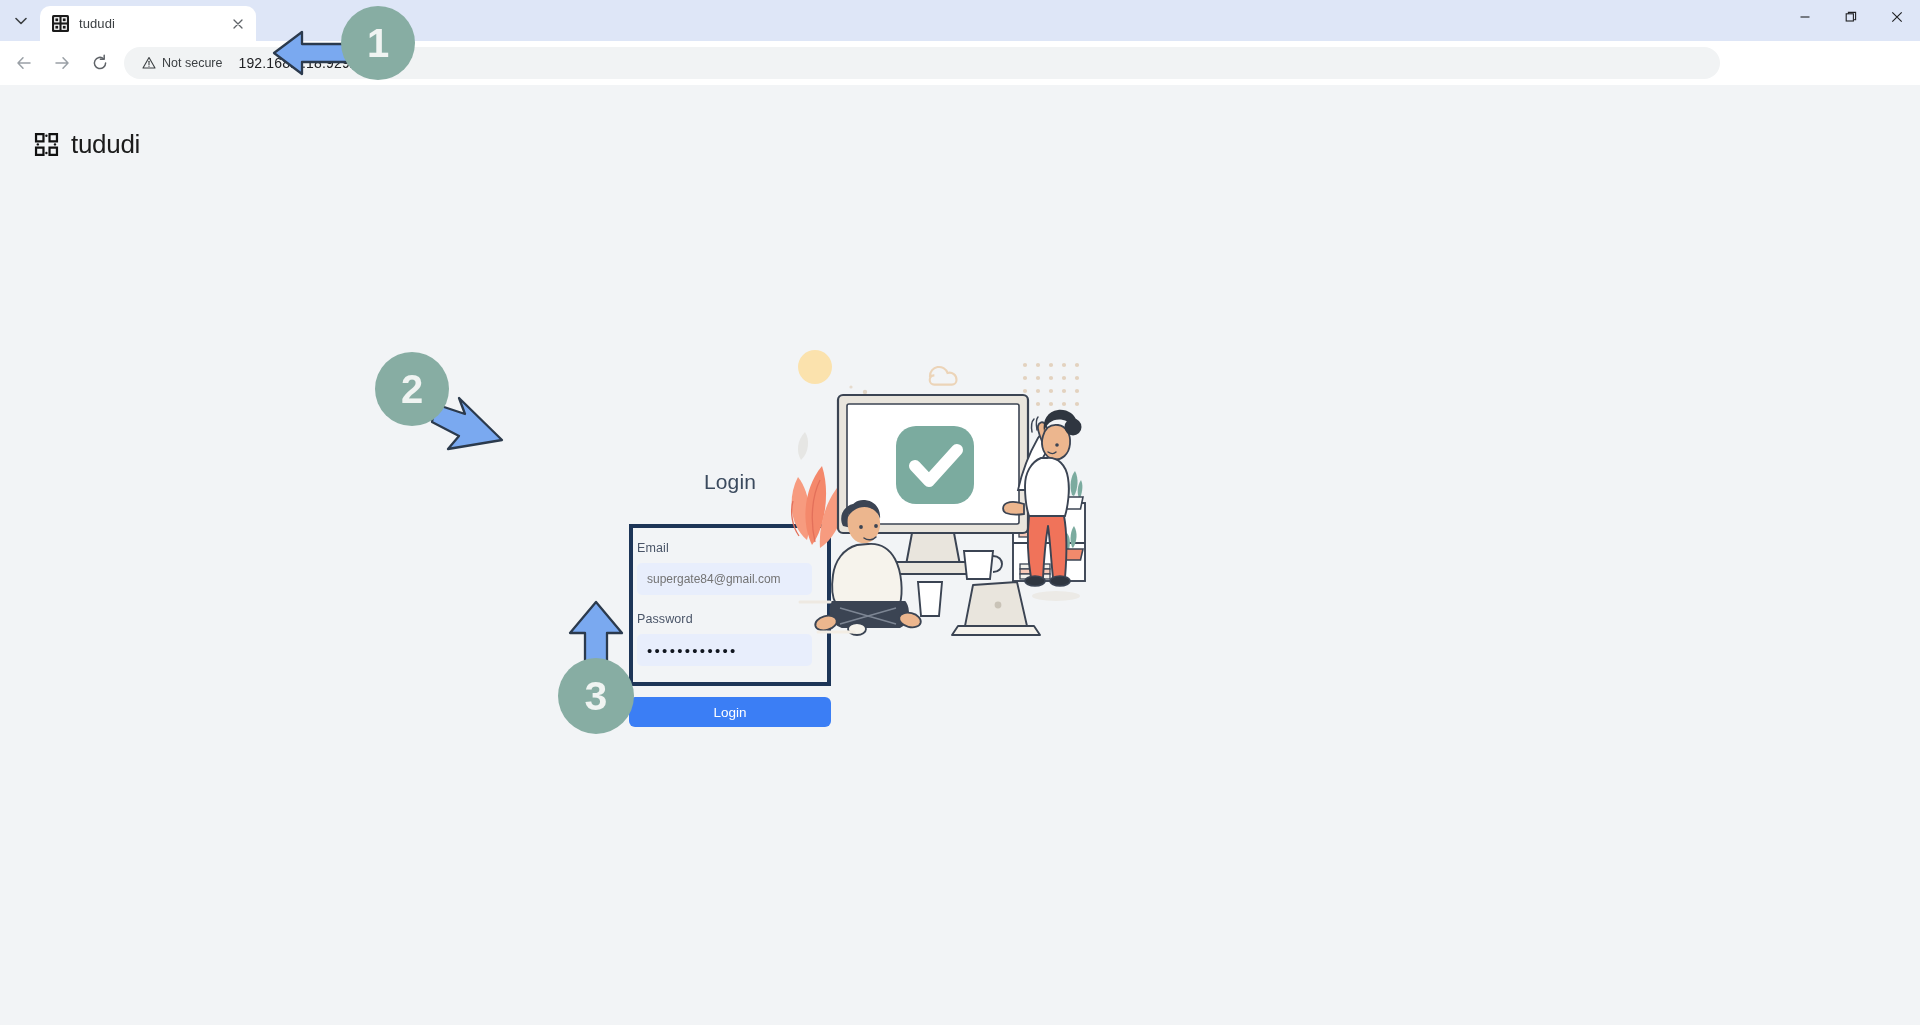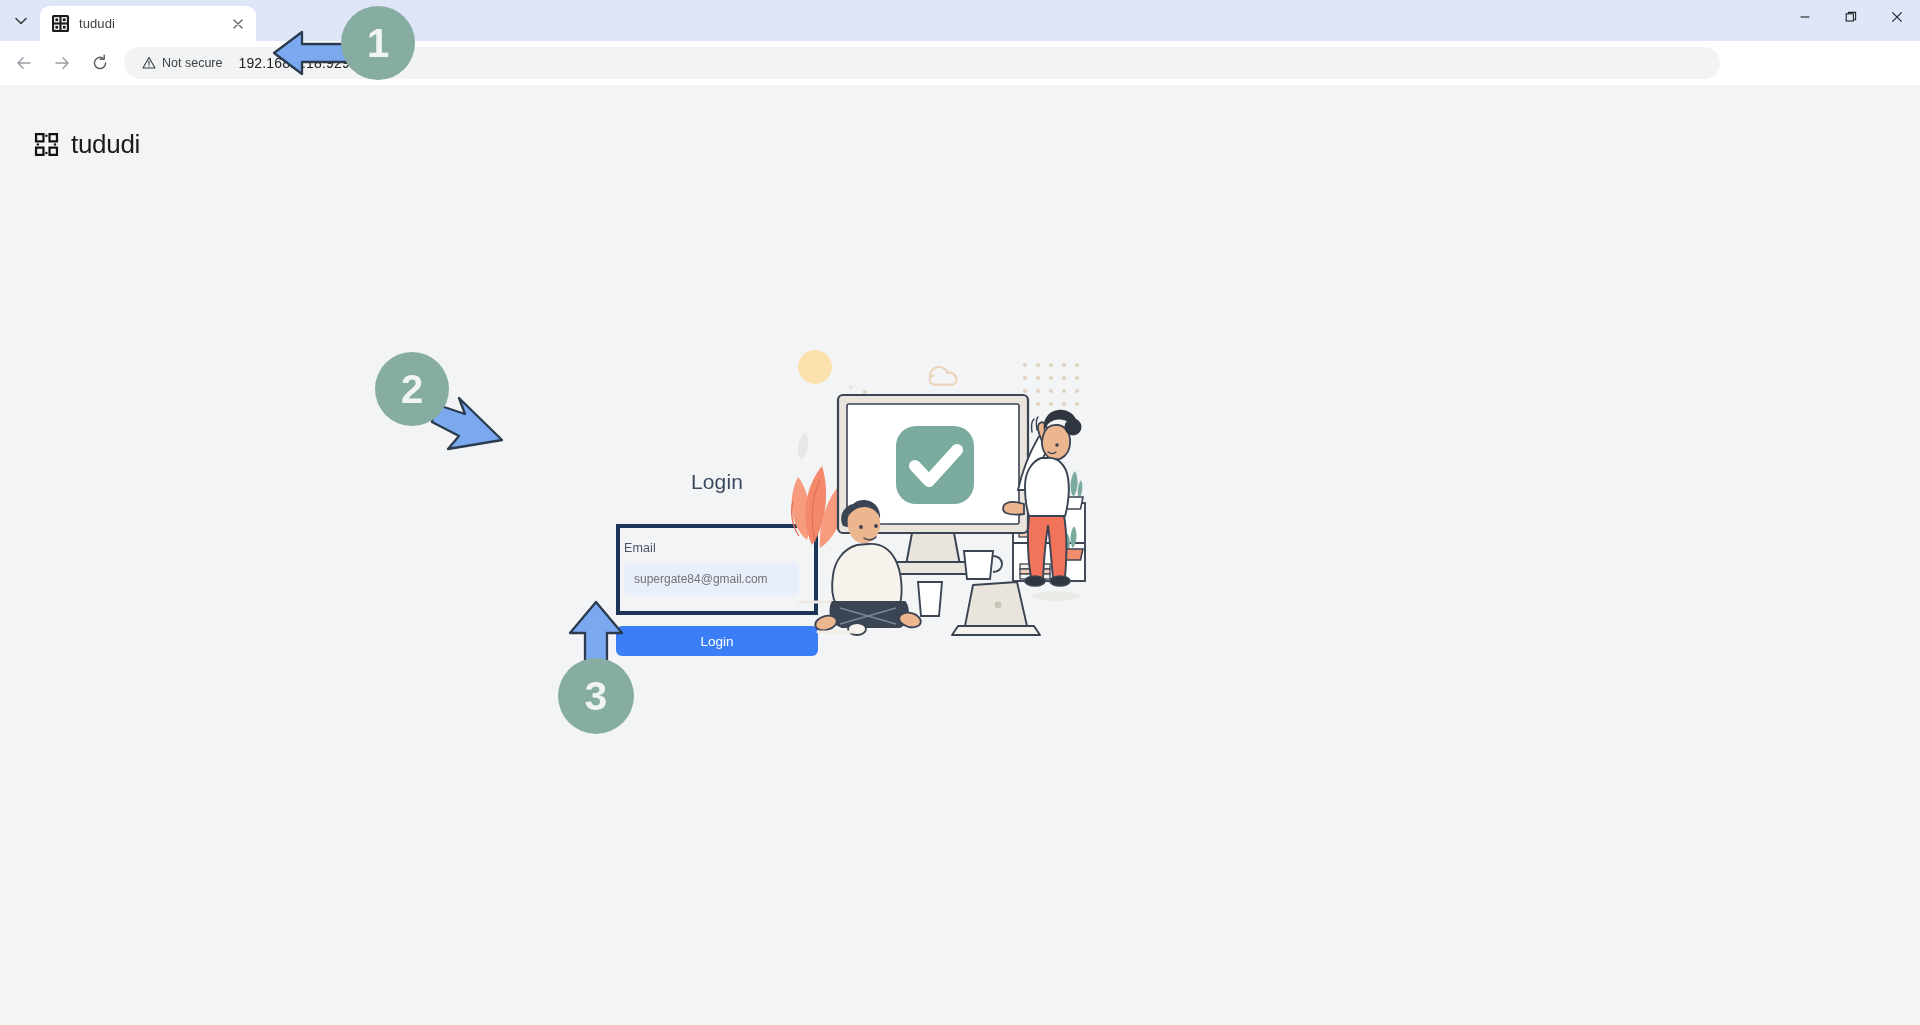--- a/index.html
+++ b/index.html
@@ -112,21 +112,21 @@
     display: flex; align-items: center; gap: 11px;
   }
   .brand-mark { width: 27px; height: 27px; display: block; }
   .brand-text {
     font-size: 26px; color: #1c1c1c; letter-spacing: -.3px;
     font-weight: 400;
   }
 
   
   .login-col {
-    position: absolute; left: 616px; top: 470px; width: 202px;
+    position: absolute; left: 629px; top: 470px; width: 202px;
   }
   .login-heading {
     font-size: 21px; font-weight: 400; color: #3b4a5e;
     text-align: center; margin-bottom: 30px; letter-spacing: .1px;
   }
   .form-box {
     background: #f2f4f6;
     border: 4px solid #1d3557;
     padding: 13px 15px 16px 4px;
   }
@@ -298,20 +298,24 @@
       <span class="brand-text">tududi</span>
     </div>
 
     <div class="login-col" style="top:385px;">
       <div class="login-heading">Login</div>
 
       <div class="form-box">
         <div class="field-group">
           <div class="field-label">Email</div>
           <div class="field-input">supergate84@gmail.com</div>
+        </div>
+        <div class="field-group">
+          <div class="field-label">Password</div>
+          <div class="field-input pw-dots">••••••••••••</div>
         </div>
       </div>
 
       <button class="login-btn">Login</button>
     </div>
 
     <div class="illus" style="left:760px;top:255px;width:330px;height:300px;">
       <svg viewBox="0 0 330 300">
 
         <circle cx="55" cy="27" r="17" fill="#fbe2ad"></circle>

